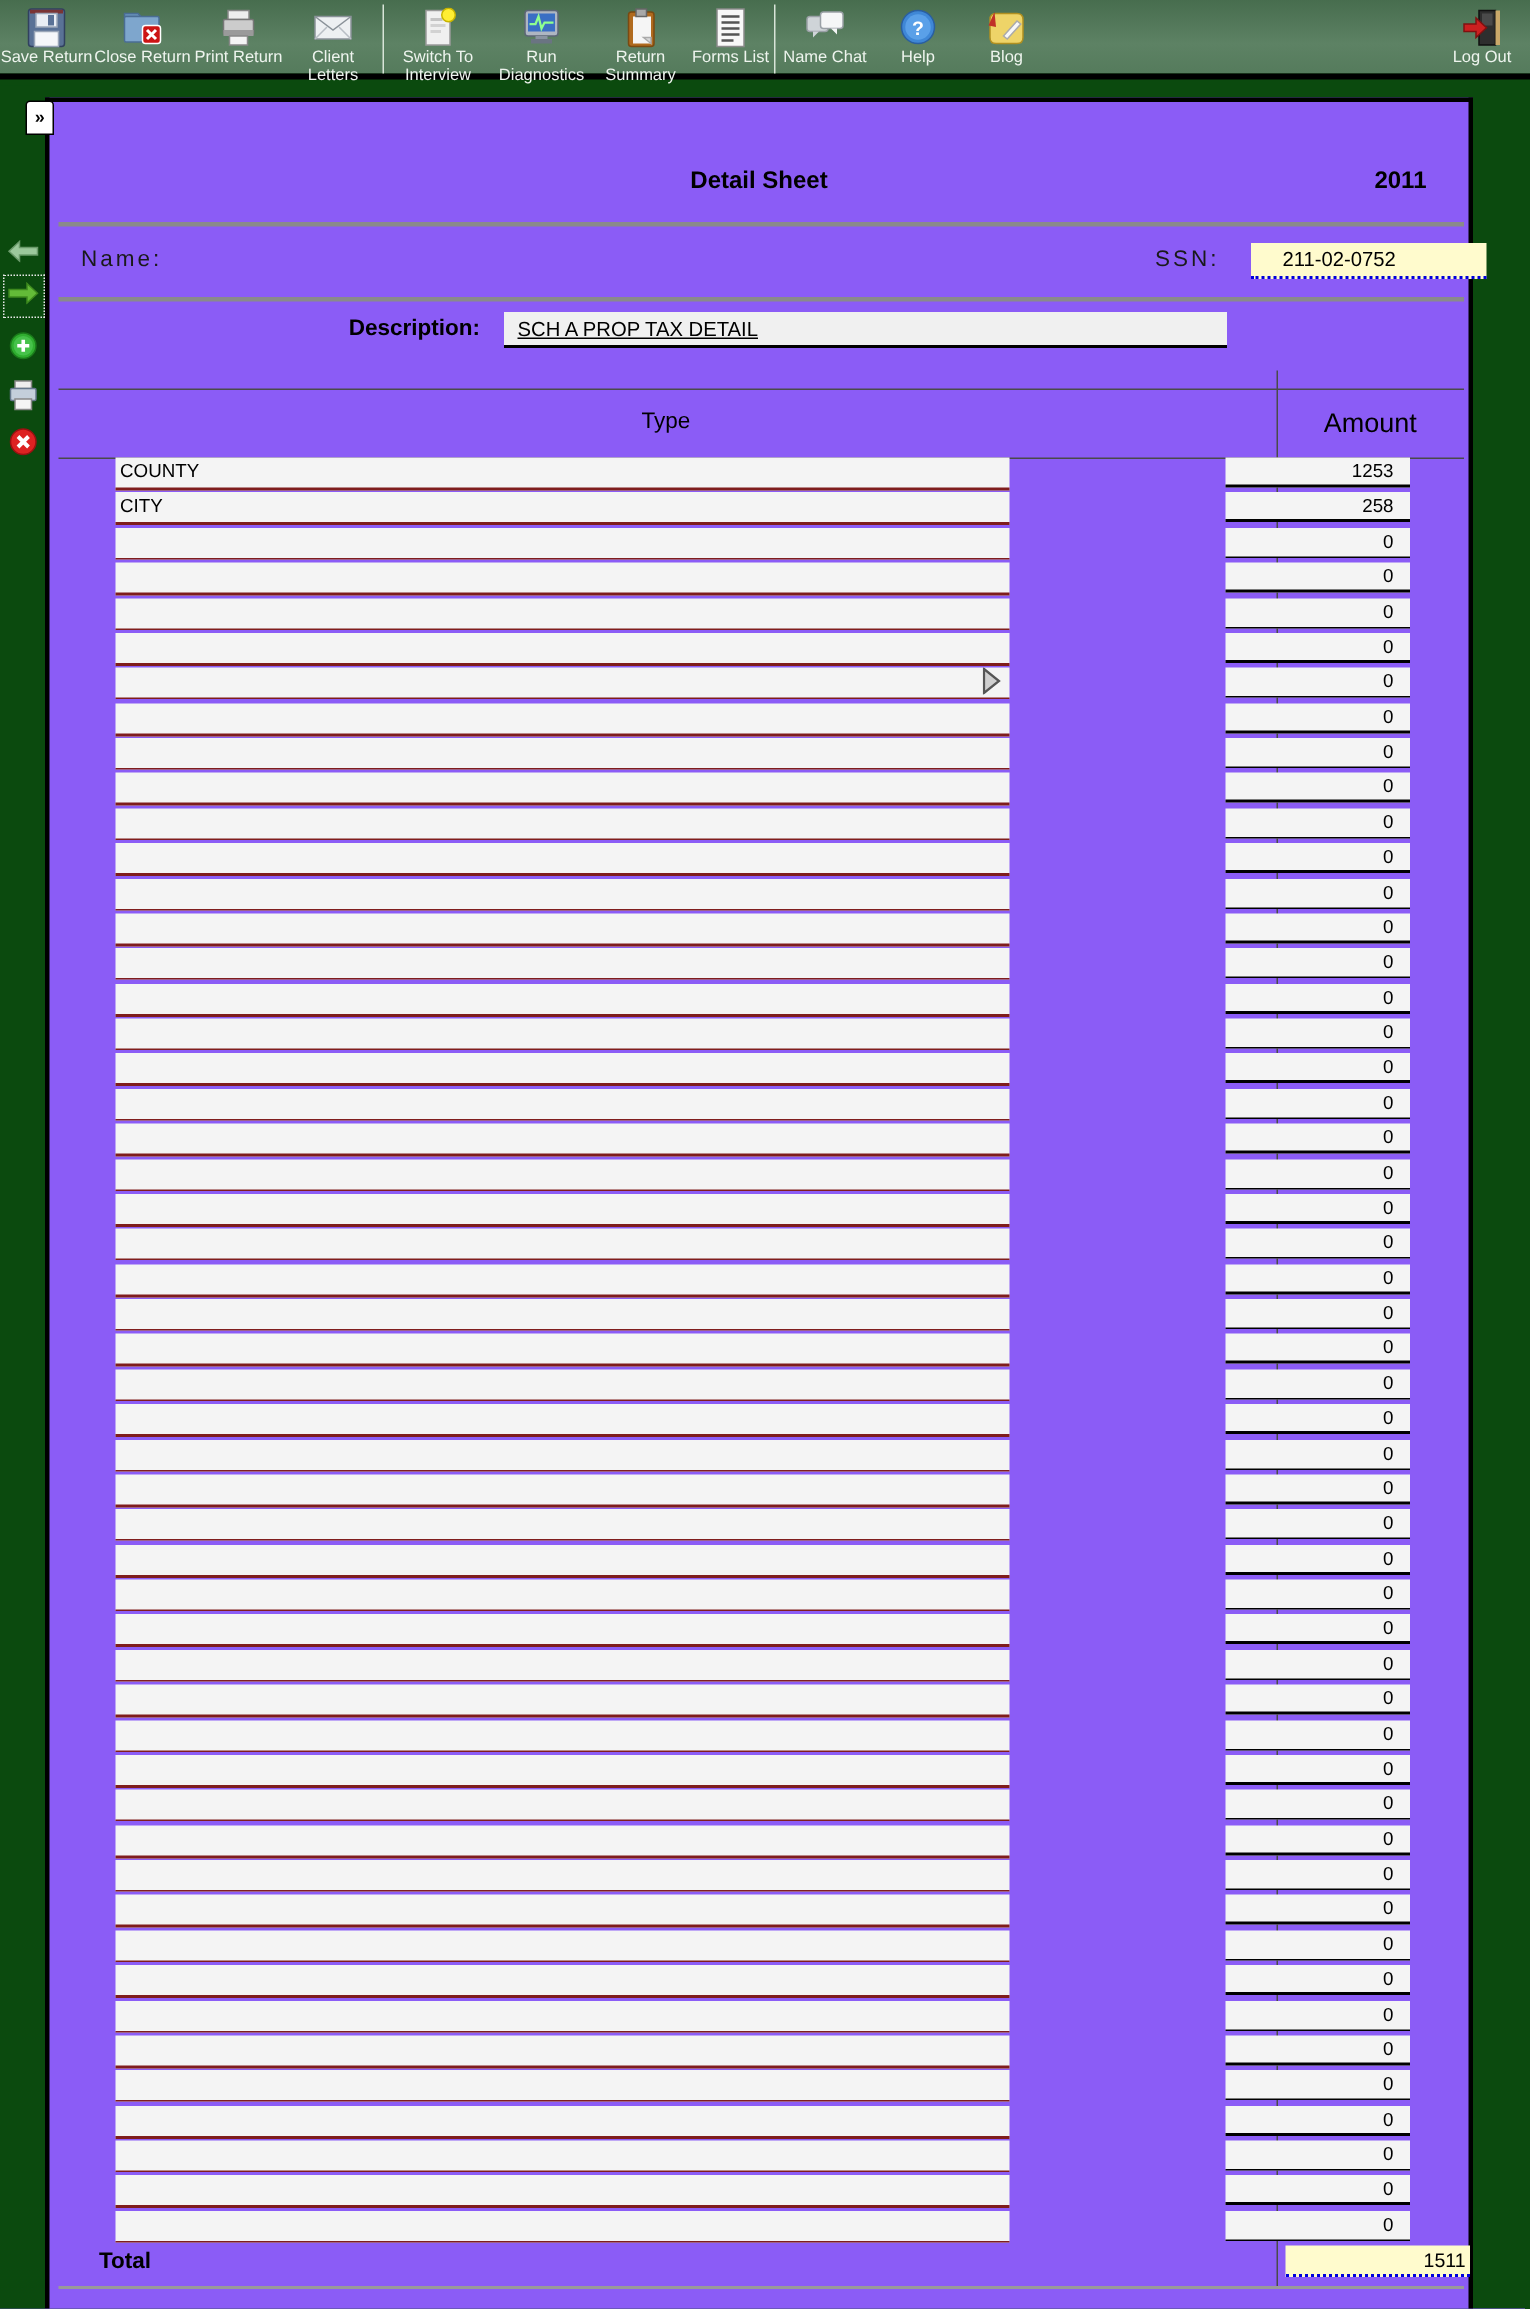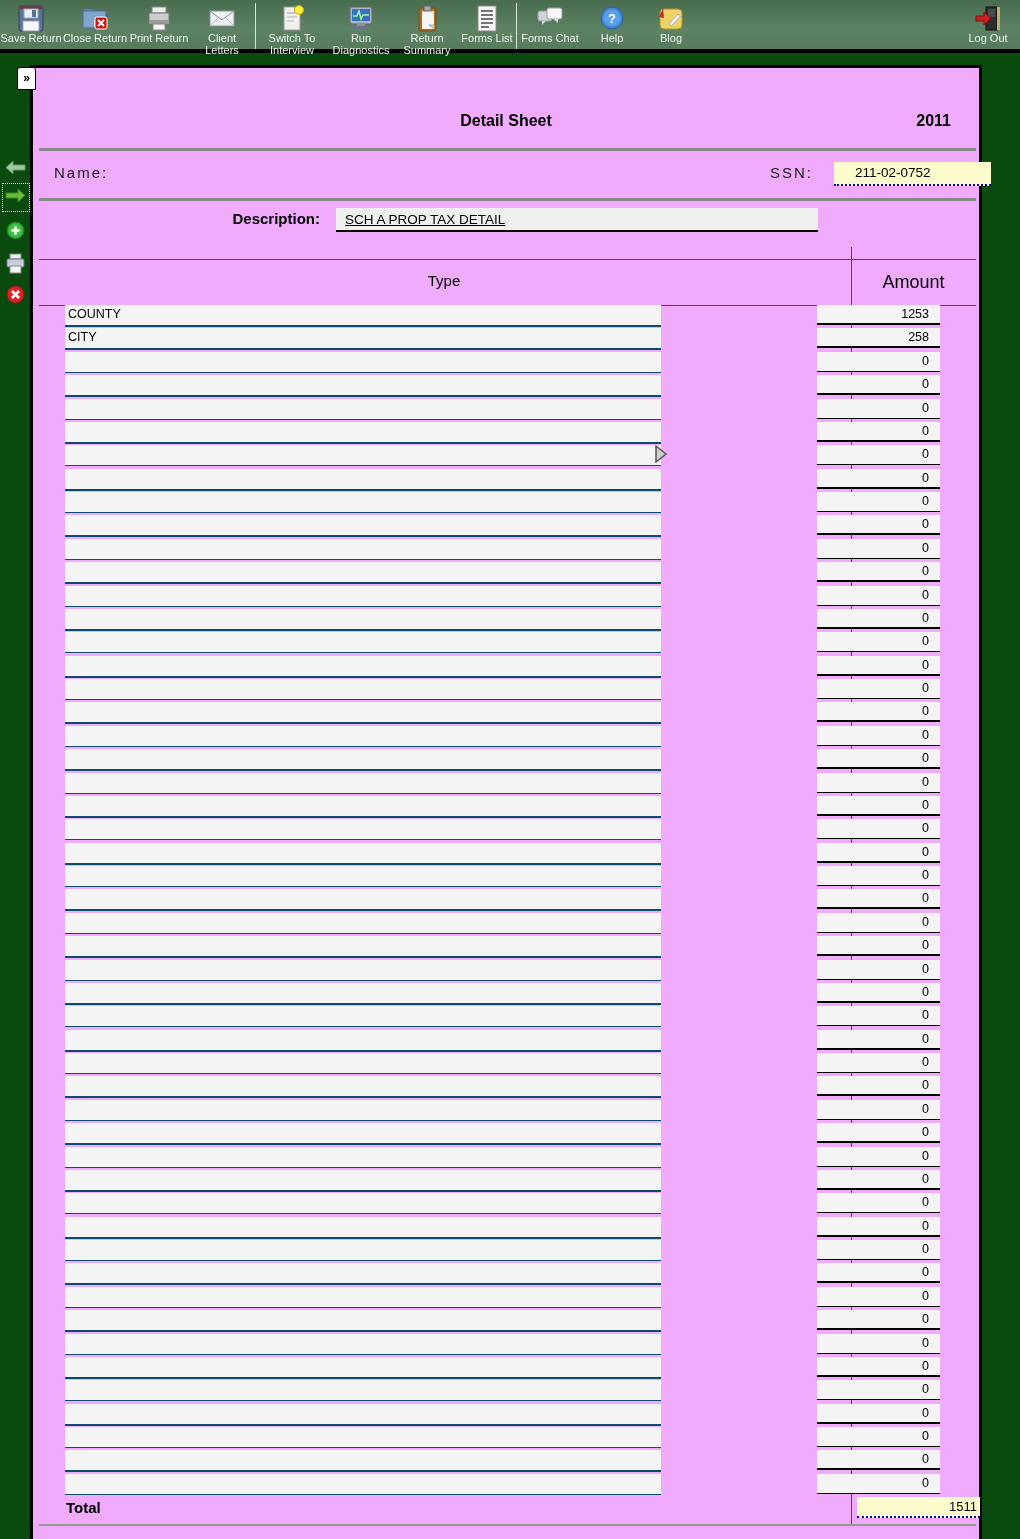--- a/index.html
+++ b/index.html
@@ -31,21 +31,21 @@
     border:1px solid #000;border-radius:3px 3px 0 0;z-index:6;
     font-size:12px;font-weight:bold;color:#000;text-align:center;line-height:20px;
   }
   .fwd-box{
     position:absolute;left:2px;top:126px;width:26px;height:27px;
     border:1px dotted #e8e8e8;display:flex;align-items:center;justify-content:center;
   }
   
   .page{
     position:absolute;left:30px;top:65px;width:952px;bottom:0;
-    background:#f0abfc;border:3px solid #000;border-bottom:none;box-sizing:border-box;
+    background:#8b5cf6;border:3px solid #000;border-bottom:none;box-sizing:border-box;
   }
   .title-row{position:absolute;top:44px;left:0;right:0;height:22px;}
   .form-title{position:absolute;left:0;right:0;text-align:center;font-size:16px;font-weight:bold;color:#000;}
   .form-year{position:absolute;right:28px;top:0;font-size:16px;font-weight:bold;color:#000;}
   .hr-gray{position:absolute;left:6px;right:3px;height:3px;background:#8a8a8a;}
   .name-row{position:absolute;top:94px;left:0;right:0;height:28px;}
   .lbl{font-size:15px;color:#1a1a1a;}
   .spaced{letter-spacing:2px;text-align:right;}
   .yellow-field{
     background:#fffbcd;border-bottom:2px dotted #0000dd;
@@ -67,22 +67,22 @@
   .thead{
     position:absolute;top:191px;left:6px;right:3px;height:45px;
     border-top:1px solid #4a4a4a;border-bottom:1px solid #4a4a4a;text-decoration:underline;
   }
   .th-type{position:absolute;left:0;width:810px;top:12px;text-align:center;font-size:15px;color:#000;}
   .th-amount{position:absolute;left:812px;right:0;top:12px;text-align:center;font-size:18px;color:#000;}
   .vdiv{position:absolute;left:818px;top:179px;height:1278px;width:1px;background:#4a4a4a;}
   .rows{position:absolute;top:236px;left:0;right:0;}
   .trow{position:relative;height:23.38px;}
   .tfield{
-    position:absolute;left:32px;width:593px;top:1px;height:20px;
-    background:#f4f4f4;border-bottom:2px solid #0c4a6e;
+    position:absolute;left:44px;width:593px;top:1px;height:20px;
+    background:#f4f4f4;border-bottom:2px solid #7f1d1d;
     font-size:12.5px;line-height:19px;padding-left:3px;color:#000;
     white-space:nowrap;overflow:hidden;
   }
   .afield{
     position:absolute;left:784px;width:123px;top:1px;height:20px;
     background:#f4f4f4;border-bottom:2px solid #000;
     font-size:12.5px;line-height:19px;text-align:right;padding-right:11px;color:#000;
     box-sizing:border-box;
   }
   .trow.thin .tfield,.trow.thin .afield{border-bottom-width:1px;}
@@ -199,21 +199,21 @@
   <div class="tsep"></div>
   <div class="tbtn" style="width:64px">
     <span class="ticon">
       <svg width="30" height="27" viewBox="0 0 30 27">
           <rect x="3" y="6" width="14" height="10" rx="2" fill="#cfd4d8" stroke="#9aa0a6"></rect>
           <path d="M7 16 v4 l4 -4 z" fill="#cfd4d8"></path>
           <rect x="12" y="3" width="15" height="11" rx="2" fill="#f5f6f7" stroke="#9aa0a6"></rect>
           <path d="M23 14 v4 l-4 -4 z" fill="#f5f6f7"></path>
         </svg>
     </span>
-    <span>Forms Chat</span>
+    <span>Name Chat</span>
   </div>
   <div class="tbtn" style="width:60px">
     <span class="ticon">
       <svg width="30" height="27" viewBox="0 0 30 27">
           <circle cx="15" cy="13" r="11" fill="#3f87d6" stroke="#2a5fa0"></circle>
           <circle cx="15" cy="13" r="8.5" fill="#5aa0e8"></circle>
           <text x="15" y="18" text-anchor="middle" font-size="13" font-weight="bold" fill="#ffffff" font-family="Liberation Sans, sans-serif">?</text>
         </svg>
     </span>
     <span>Help</span>

